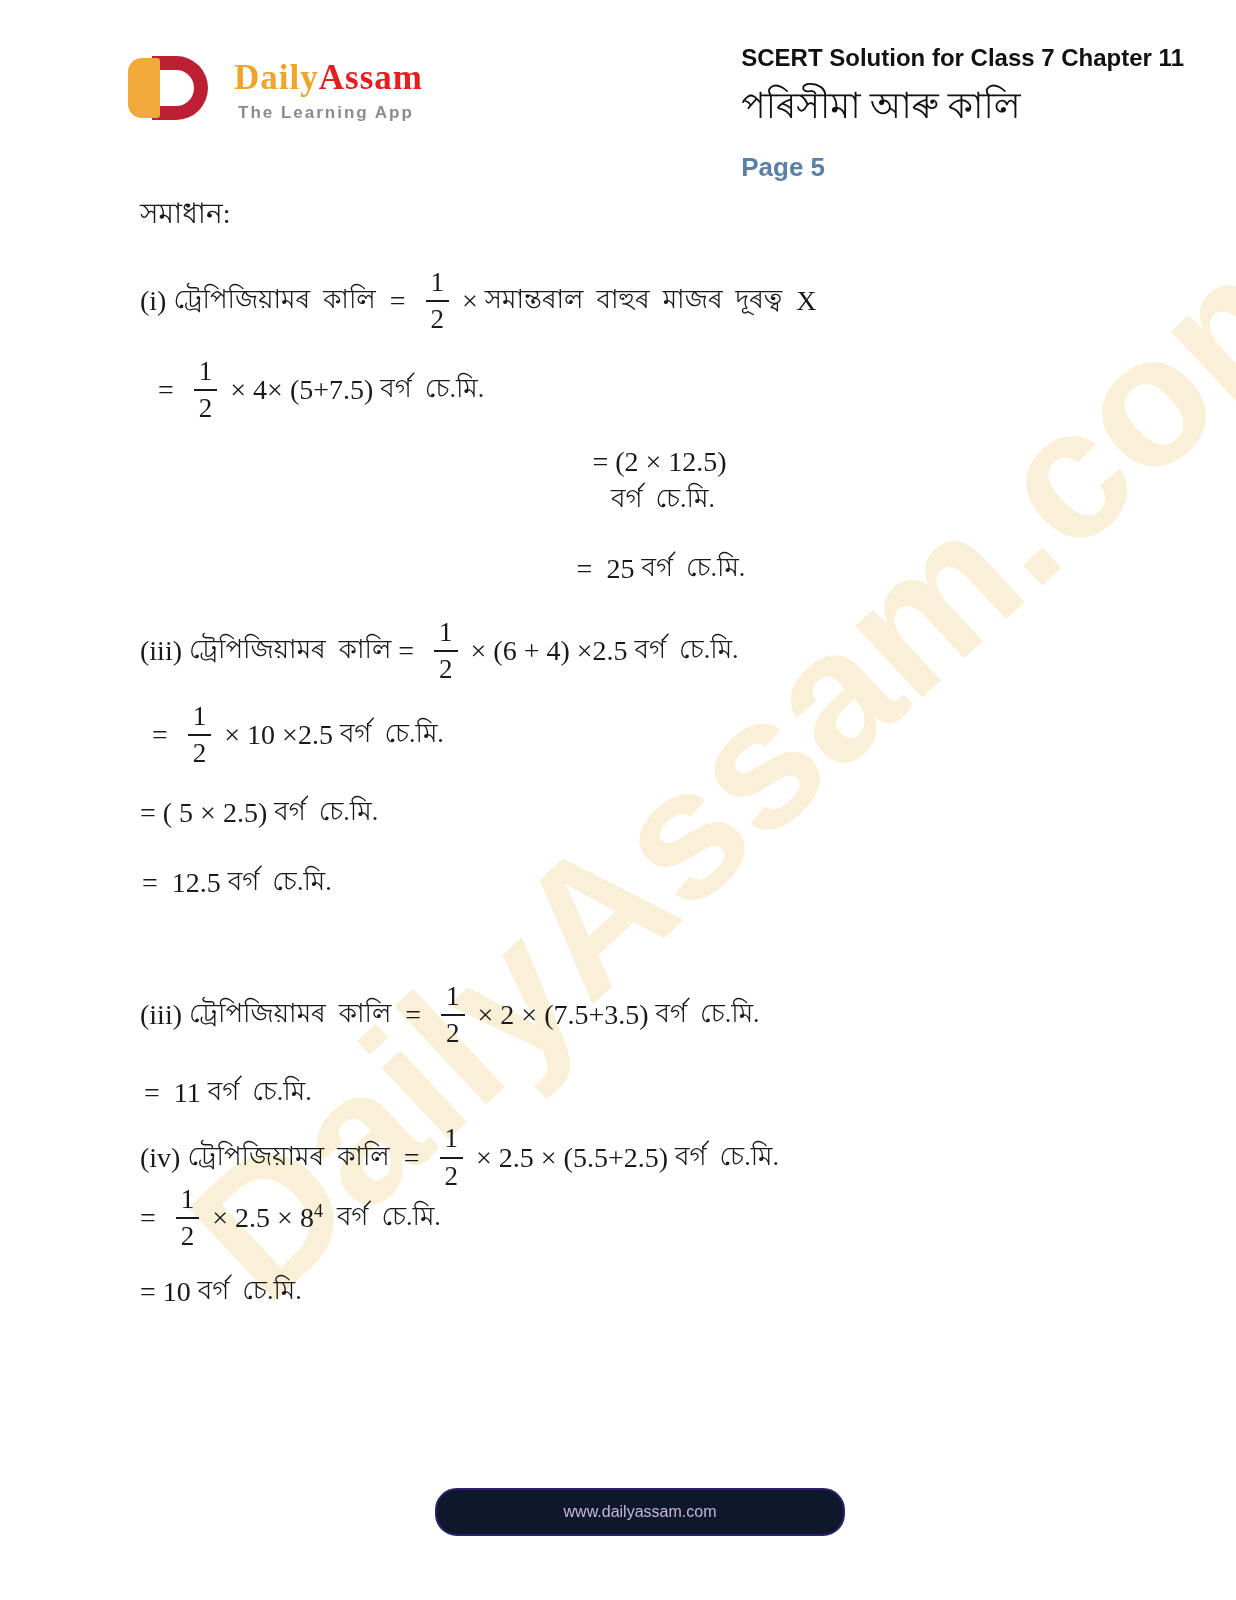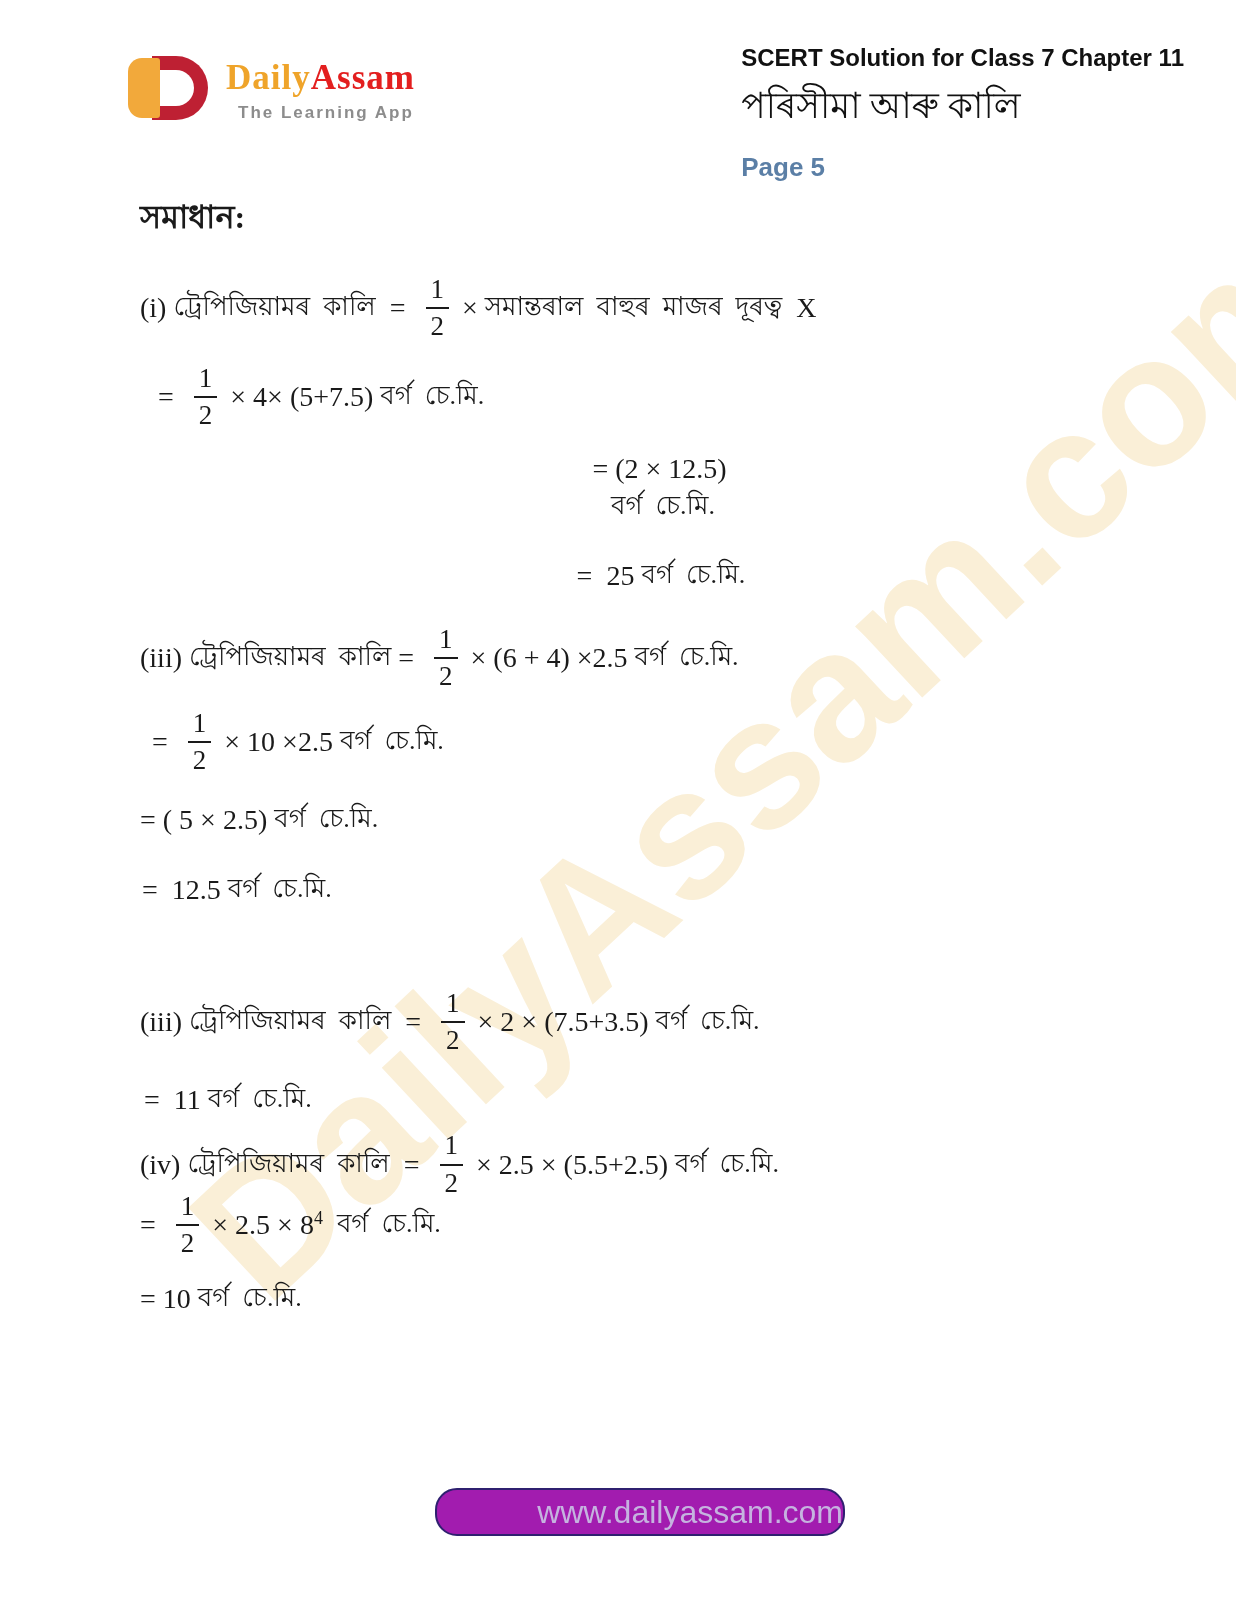--- a/index.html
+++ b/index.html
@@ -43,20 +43,21 @@
     box-sizing:border-box;width:56px;height:64px;
     border:14px solid #BE2033;border-left:0;
     border-radius:0 32px 32px 0;
     z-index:1;
   }
   .logo-words{padding-top:4px;}
   .logo-title{
     font-family:"Liberation Serif", serif;
     font-weight:bold;font-size:35px;line-height:1.05;
     letter-spacing:1px;
+    margin-left:8px;
   }
   .logo-title .w1{color:#EFA42A;}
   .logo-title .w2{color:#E31F1F;}
   .logo-tagline{
     font-family:"Liberation Sans", sans-serif;
     font-weight:bold;font-size:17px;color:#8C8C8C;
     letter-spacing:2px;margin-top:6px;padding-left:12px;
   }
   .header-right{
     position:absolute;top:44px;right:52px;
@@ -73,21 +74,21 @@
     font-family:"Liberation Sans", sans-serif;
     font-weight:bold;font-size:26px;color:#5B7FA6;
     margin-top:14px;margin-right:104px;
   }
   
   main{
     position:absolute;left:140px;top:192px;right:56px;
     z-index:1;
   }
   .heading{
-    margin:0;font-size:32px;font-weight:bold;
+    margin:0;font-size:28px;font-weight:normal;
     font-family:"Liberation Serif", serif;
   }
   .equations{margin-top:0;}
   .eq-line{
     display:flex;align-items:center;
     font-size:26px;min-height:36px;
   }
   .math{
     font-family:"Liberation Serif", serif;
     font-size:28px;white-space:pre;
@@ -115,26 +116,26 @@
   .eq-line:nth-child(8){margin-top:26px;padding-left:2px;}
   .eq-line:nth-child(9){margin-top:72px;}
   .eq-line:nth-child(10){margin-top:18px;padding-left:4px;}
   .eq-line:nth-child(11){margin-top:4px;}
   .eq-line:nth-child(12){margin-top:-16px;}
   .eq-line:nth-child(13){margin-top:14px;}
   
   .url-pill{
     position:absolute;left:435px;top:1488px;
     width:406px;height:44px;
-    background:#a21caf;
+    background:#0f172a;
     border:2px solid #2F2070;
     border-radius:22px;
-    display:flex;align-items:center;justify-content:flex-end;
-    font-family:"Liberation Sans", sans-serif;
-    font-size:32px;color:#C5B3DF;
+    display:flex;align-items:center;justify-content:center;
+    font-family:"Liberation Sans", sans-serif;
+    font-size:16px;color:#C5B3DF;
     z-index:2;cursor:pointer;
   }
 </style>
 </head>
 <body>
 
 <div class="page">
 
   <div class="watermark">DailyAssam.com</div>
 

